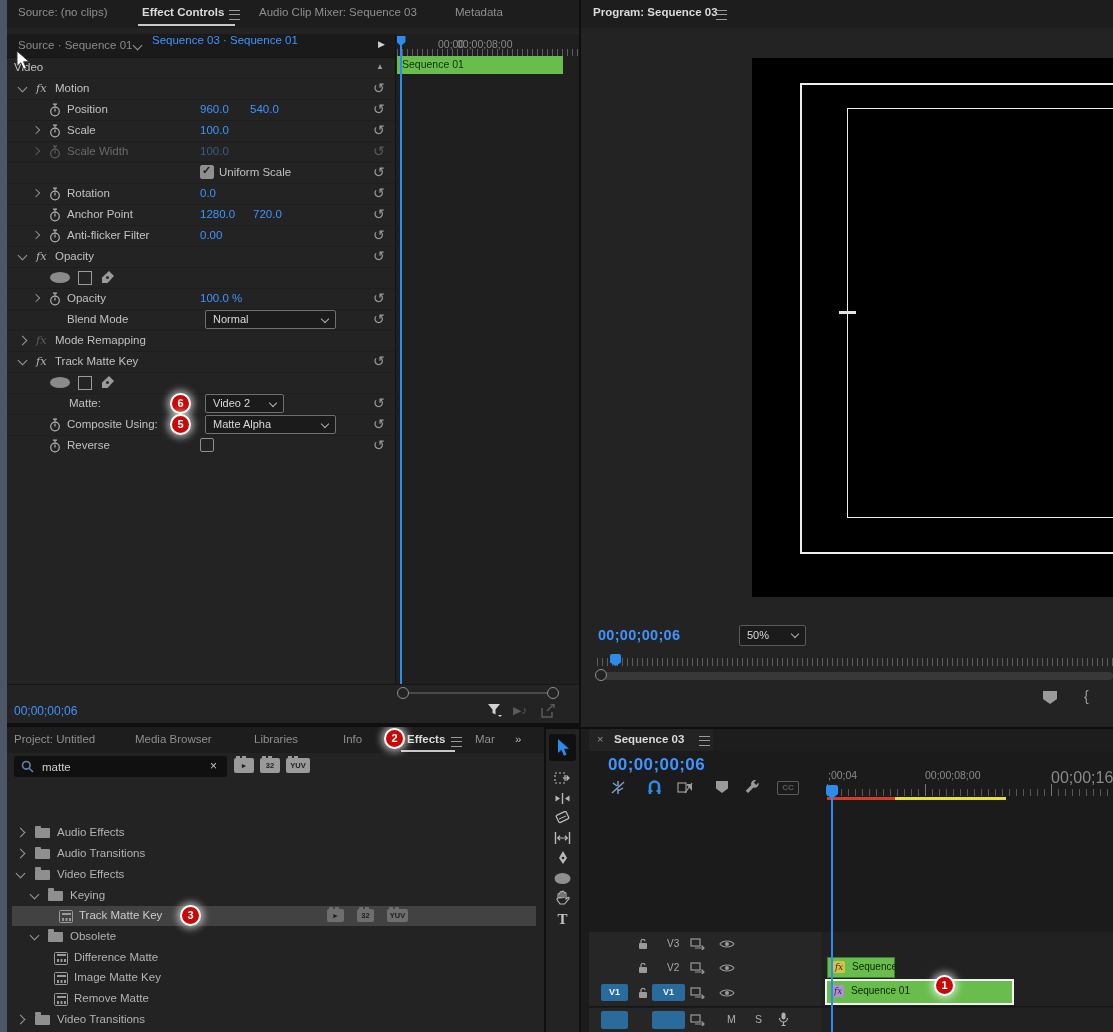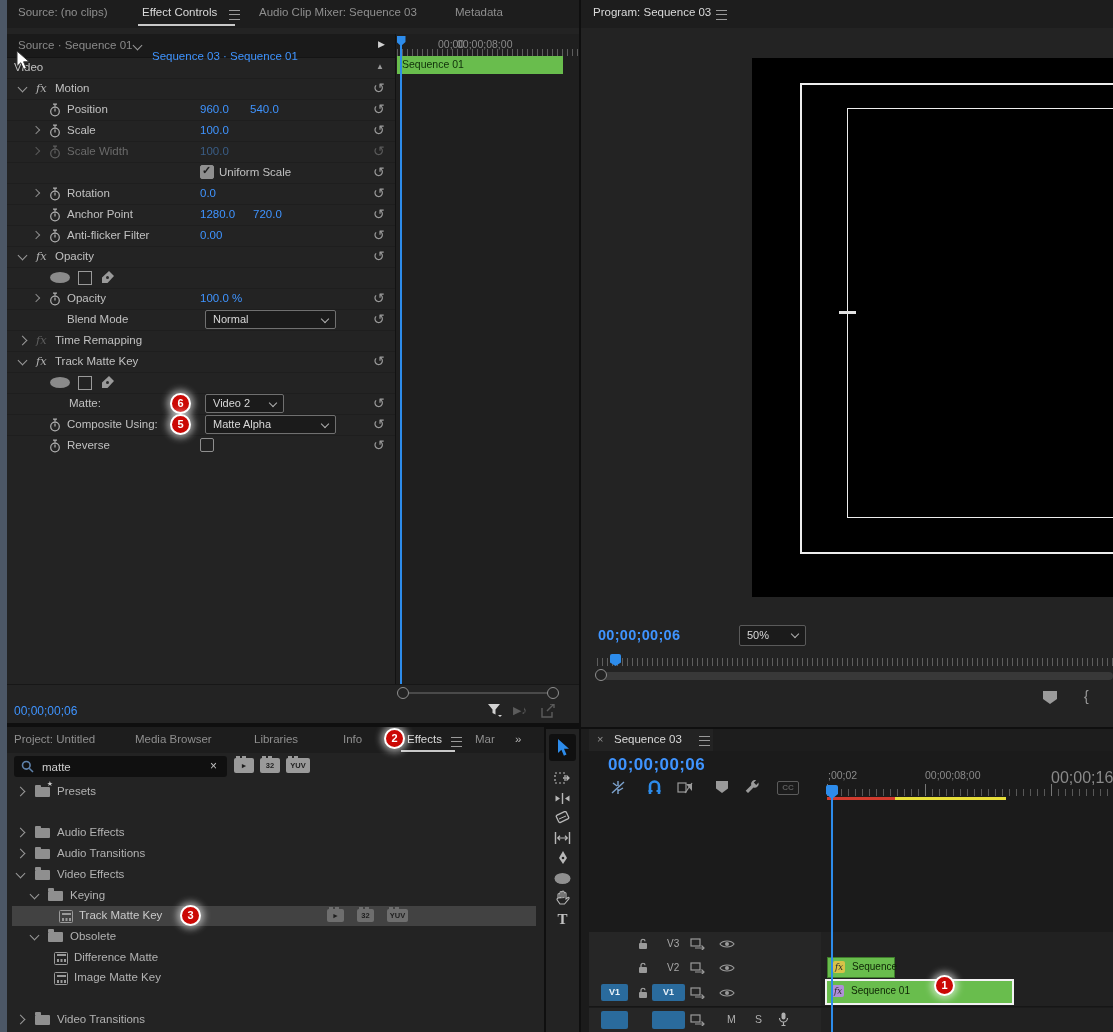--- a/index.html
+++ b/index.html
@@ -5,21 +5,21 @@
   html,body{margin:0;padding:0;background:#0f0f0f;font-family:"Liberation Sans",sans-serif;}
   #stage{position:relative;width:1113px;height:1032px;overflow:hidden;background:#0f0f0f;
          -webkit-font-smoothing:antialiased;}
   .panel{position:absolute;background:#232323;overflow:hidden;}
   .abs{position:absolute;}
   .txt{position:absolute;white-space:nowrap;font-size:11.5px;color:#bebebe;}
   .dimtxt{color:#8a8a8a;}
   .blue{color:#3f94ff;}
   .tabbar{position:absolute;left:0;top:0;right:0;height:28px;background:#1d1d1d;}
   .tab{position:absolute;top:6px;font-size:11.5px;color:#8f8f8f;white-space:nowrap;}
-  .tab.active{color:#dadada;}
+  .tab.active{color:#dadada;font-weight:bold;}
   .underline{position:absolute;height:2px;background:#c8c8c8;}
   .menu-ham{position:absolute;width:11px;height:8px;border-top:1.5px solid #9a9a9a;
             border-bottom:1.5px solid #9a9a9a;}
   .menu-ham::after{content:"";position:absolute;left:0;right:0;top:2.5px;height:1.5px;background:#9a9a9a;}
   
   .cv{position:absolute;width:6px;height:6px;border-right:1.5px solid #9a9a9a;
       border-bottom:1.5px solid #9a9a9a;transform:rotate(-45deg);}
   .cv.d{transform:rotate(45deg);}
   .cv.sm{width:5px;height:5px;border-color:#8a8a8a;}
   
@@ -83,21 +83,21 @@
       <span class="tab active" style="left:135px;">Effect Controls</span>
       <span class="menu-ham" style="left:222px;top:10px;"></span>
       <span class="tab" style="left:252px;">Audio Clip Mixer: Sequence 03</span>
       <span class="tab" style="left:448px;">Metadata</span>
       <div class="underline" style="left:131px;top:24px;width:97px;"></div>
     </div>
 
     <div class="abs" style="left:0;top:34px;width:572px;height:23px;background:#1a1a1a;border-bottom:1px solid #141414;">
       <span class="txt dimtxt" style="left:11px;top:5px;">Source · Sequence 01</span>
       <span class="cv d" style="left:127px;top:8px;"></span>
-      <span class="txt blue" style="left:145px;top:16px;">Sequence 03 · Sequence 01</span>
+      <span class="txt blue" style="left:145px;top:0;">Sequence 03 · Sequence 01</span>
       <span class="txt" style="left:371px;top:5px;color:#d0d0d0;font-size:9px;">▶</span>
     </div>
 
     <div class="abs" style="left:388px;top:34px;width:184px;height:650px;background:#1f1f1f;">
       <div class="mini-sep" style="left:0;top:0;height:650px;"></div>
       <span class="txt dimtxt" style="left:8px;top:4px;font-size:10.5px;margin-left:35px;">00;00</span>
       <span class="txt dimtxt" style="left:62px;top:4px;font-size:10.5px;">00;00;08;00</span>
       <div class="ticks fine" style="left:2px;top:15px;width:182px;height:7px;"></div>
       <div class="abs" style="left:2px;top:22px;width:166px;height:18px;background:#69bd4d;">
         <span class="txt" style="left:5px;top:2px;color:#10300a;font-size:10.5px;">Sequence 01</span>
@@ -220,21 +220,21 @@
 
     <div class="ecrow" style="top:309px;">
       <span class="lab" style="left:60px;">Blend Mode</span>
       <span class="dd" style="left:198px;width:122px;">Normal</span>
       <span class="rst">↺</span>
     </div>
 
     <div class="ecrow" style="top:330px;">
       <span class="cv" style="left:12px;top:7px;"></span>
       <span class="fx" style="left:29px;color:#5f5f5f;">fx</span>
-      <span class="lab" style="left:48px;">Time Remapping</span>
+      <span class="lab" style="left:48px;">Mode Remapping</span>
     </div>
 
     <div class="ecrow" style="top:351px;">
       <span class="cv d" style="left:12px;top:6px;"></span>
       <span class="fx" style="left:29px;">fx</span>
       <span class="lab" style="left:48px;">Track Matte Key</span>
       <span class="rst">↺</span>
     </div>
 
     <div class="ecrow" style="top:372px;">
@@ -343,25 +343,20 @@
           <circle cx="5.3" cy="5.3" r="3.8" fill="none" stroke="#5f82ab" stroke-width="1.6"></circle>
           <path d="M8.2 8.2L12 12" stroke="#5f82ab" stroke-width="1.6"></path>
         </svg>
       <input readonly="" style="position: absolute; left: 26px; top: 2px; width: 160px; height: 16px; background: transparent; border: none; outline: none; color: rgb(207, 207, 207); font-size: 11.5px; font-family: &quot;Liberation Sans&quot;, sans-serif;" value="matte">
       <span class="txt" style="left:196px;top:3px;color:#c2c2c2;font-size:12px;">×</span>
     </div>
     <span class="pillbtn" style="left:227px;top:31px;width:20px;">▸</span>
     <span class="pillbtn" style="left:253px;top:31px;width:20px;">32</span>
     <span class="pillbtn" style="left:279px;top:31px;width:24px;">YUV</span>
 
-    <div class="trow" style="top:55px;">
-      <span class="cv" style="left:10px;top:6px;"></span>
-      <span class="folder star" style="left:28px;"></span>
-      <span class="tlab" style="left:50px;">Presets</span>
-    </div>
     <div class="trow" style="top:96.4px;">
       <span class="cv" style="left:10px;top:6px;"></span>
       <span class="folder" style="left:28px;"></span>
       <span class="tlab" style="left:50px;">Audio Effects</span>
     </div>
     <div class="trow" style="top:117.1px;">
       <span class="cv" style="left:10px;top:6px;"></span>
       <span class="folder" style="left:28px;"></span>
       <span class="tlab" style="left:50px;">Audio Transitions</span>
     </div>
@@ -388,20 +383,24 @@
       <span class="folder" style="left:41px;"></span>
       <span class="tlab" style="left:63px;">Obsolete</span>
     </div>
     <div class="trow" style="top:220.6px;">
       <span class="fxitem" style="left:47px;"></span>
       <span class="tlab" style="left:67px;">Difference Matte</span>
     </div>
     <div class="trow" style="top:241.3px;">
       <span class="fxitem" style="left:47px;"></span>
       <span class="tlab" style="left:67px;">Image Matte Key</span>
+    </div>
+    <div class="trow" style="top:262px;">
+      <span class="fxitem" style="left:47px;"></span>
+      <span class="tlab" style="left:67px;">Remove Matte</span>
     </div>
     <div class="trow" style="top:282.7px;">
       <span class="cv" style="left:10px;top:6px;"></span>
       <span class="folder" style="left:28px;"></span>
       <span class="tlab" style="left:50px;">Video Transitions</span>
     </div>
   </div>
 
   <div class="bdg" style="left:180px;top:905px;">3</div>
 
@@ -475,21 +474,21 @@
         <rect x="1" y="3" width="8" height="9" fill="none" stroke="#9a9a9a" stroke-width="1.2"></rect>
         <path d="M8 13L15 3" stroke="#9a9a9a" stroke-width="1.3"></path>
         <path d="M9 4l6 7V4z" fill="#9a9a9a"></path>
       </svg>
     <div class="abs" style="left:135px;top:52px;width:12px;height:12px;background:#9a9a9a;clip-path:polygon(0 0,100% 0,100% 62%,50% 100%,0 62%);"></div>
     <svg class="abs" style="left:163px;top:50px;" width="16" height="16" viewBox="0 0 16 16">
         <path d="M14.5 3.5a4 4 0 01-5 5L4 14l-2.3-2.3L7.2 6.2a4 4 0 015-5L9.8 3.6l2.4 2.4z" fill="#9a9a9a"></path>
       </svg>
     <span class="abs" style="left:196px;top:52px;width:20px;height:12px;border:1.3px solid #5c5c5c;border-radius:2px;color:#5c5c5c;font-size:8px;font-weight:bold;text-align:center;line-height:12px;">CC</span>
 
-    <span class="txt dimtxt" style="left:247px;top:40px;font-size:10.5px;">;00;02</span>
+    <span class="txt dimtxt" style="left:247px;top:40px;font-size:10.5px;">;00;04</span>
     <span class="txt dimtxt" style="left:344px;top:40px;font-size:10.5px;">00;00;08;00</span>
     <span class="txt dimtxt" style="left:470px;top:40px;font-size:16px;">00;00;16;00</span>
     <div class="ticks" style="left:246px;top:60px;width:286px;height:7px;"></div>
     <div class="abs" style="left:246px;top:55px;width:1px;height:12px;background:#777;"></div>
     <div class="abs" style="left:344px;top:55px;width:1px;height:12px;background:#777;"></div>
     <div class="abs" style="left:470px;top:55px;width:1px;height:12px;background:#777;"></div>
 
     <div class="abs" style="left:246px;top:68px;width:68px;height:3px;background:#d23b2e;"></div>
     <div class="abs" style="left:314px;top:68px;width:111px;height:3px;background:#e7df3a;"></div>
 

